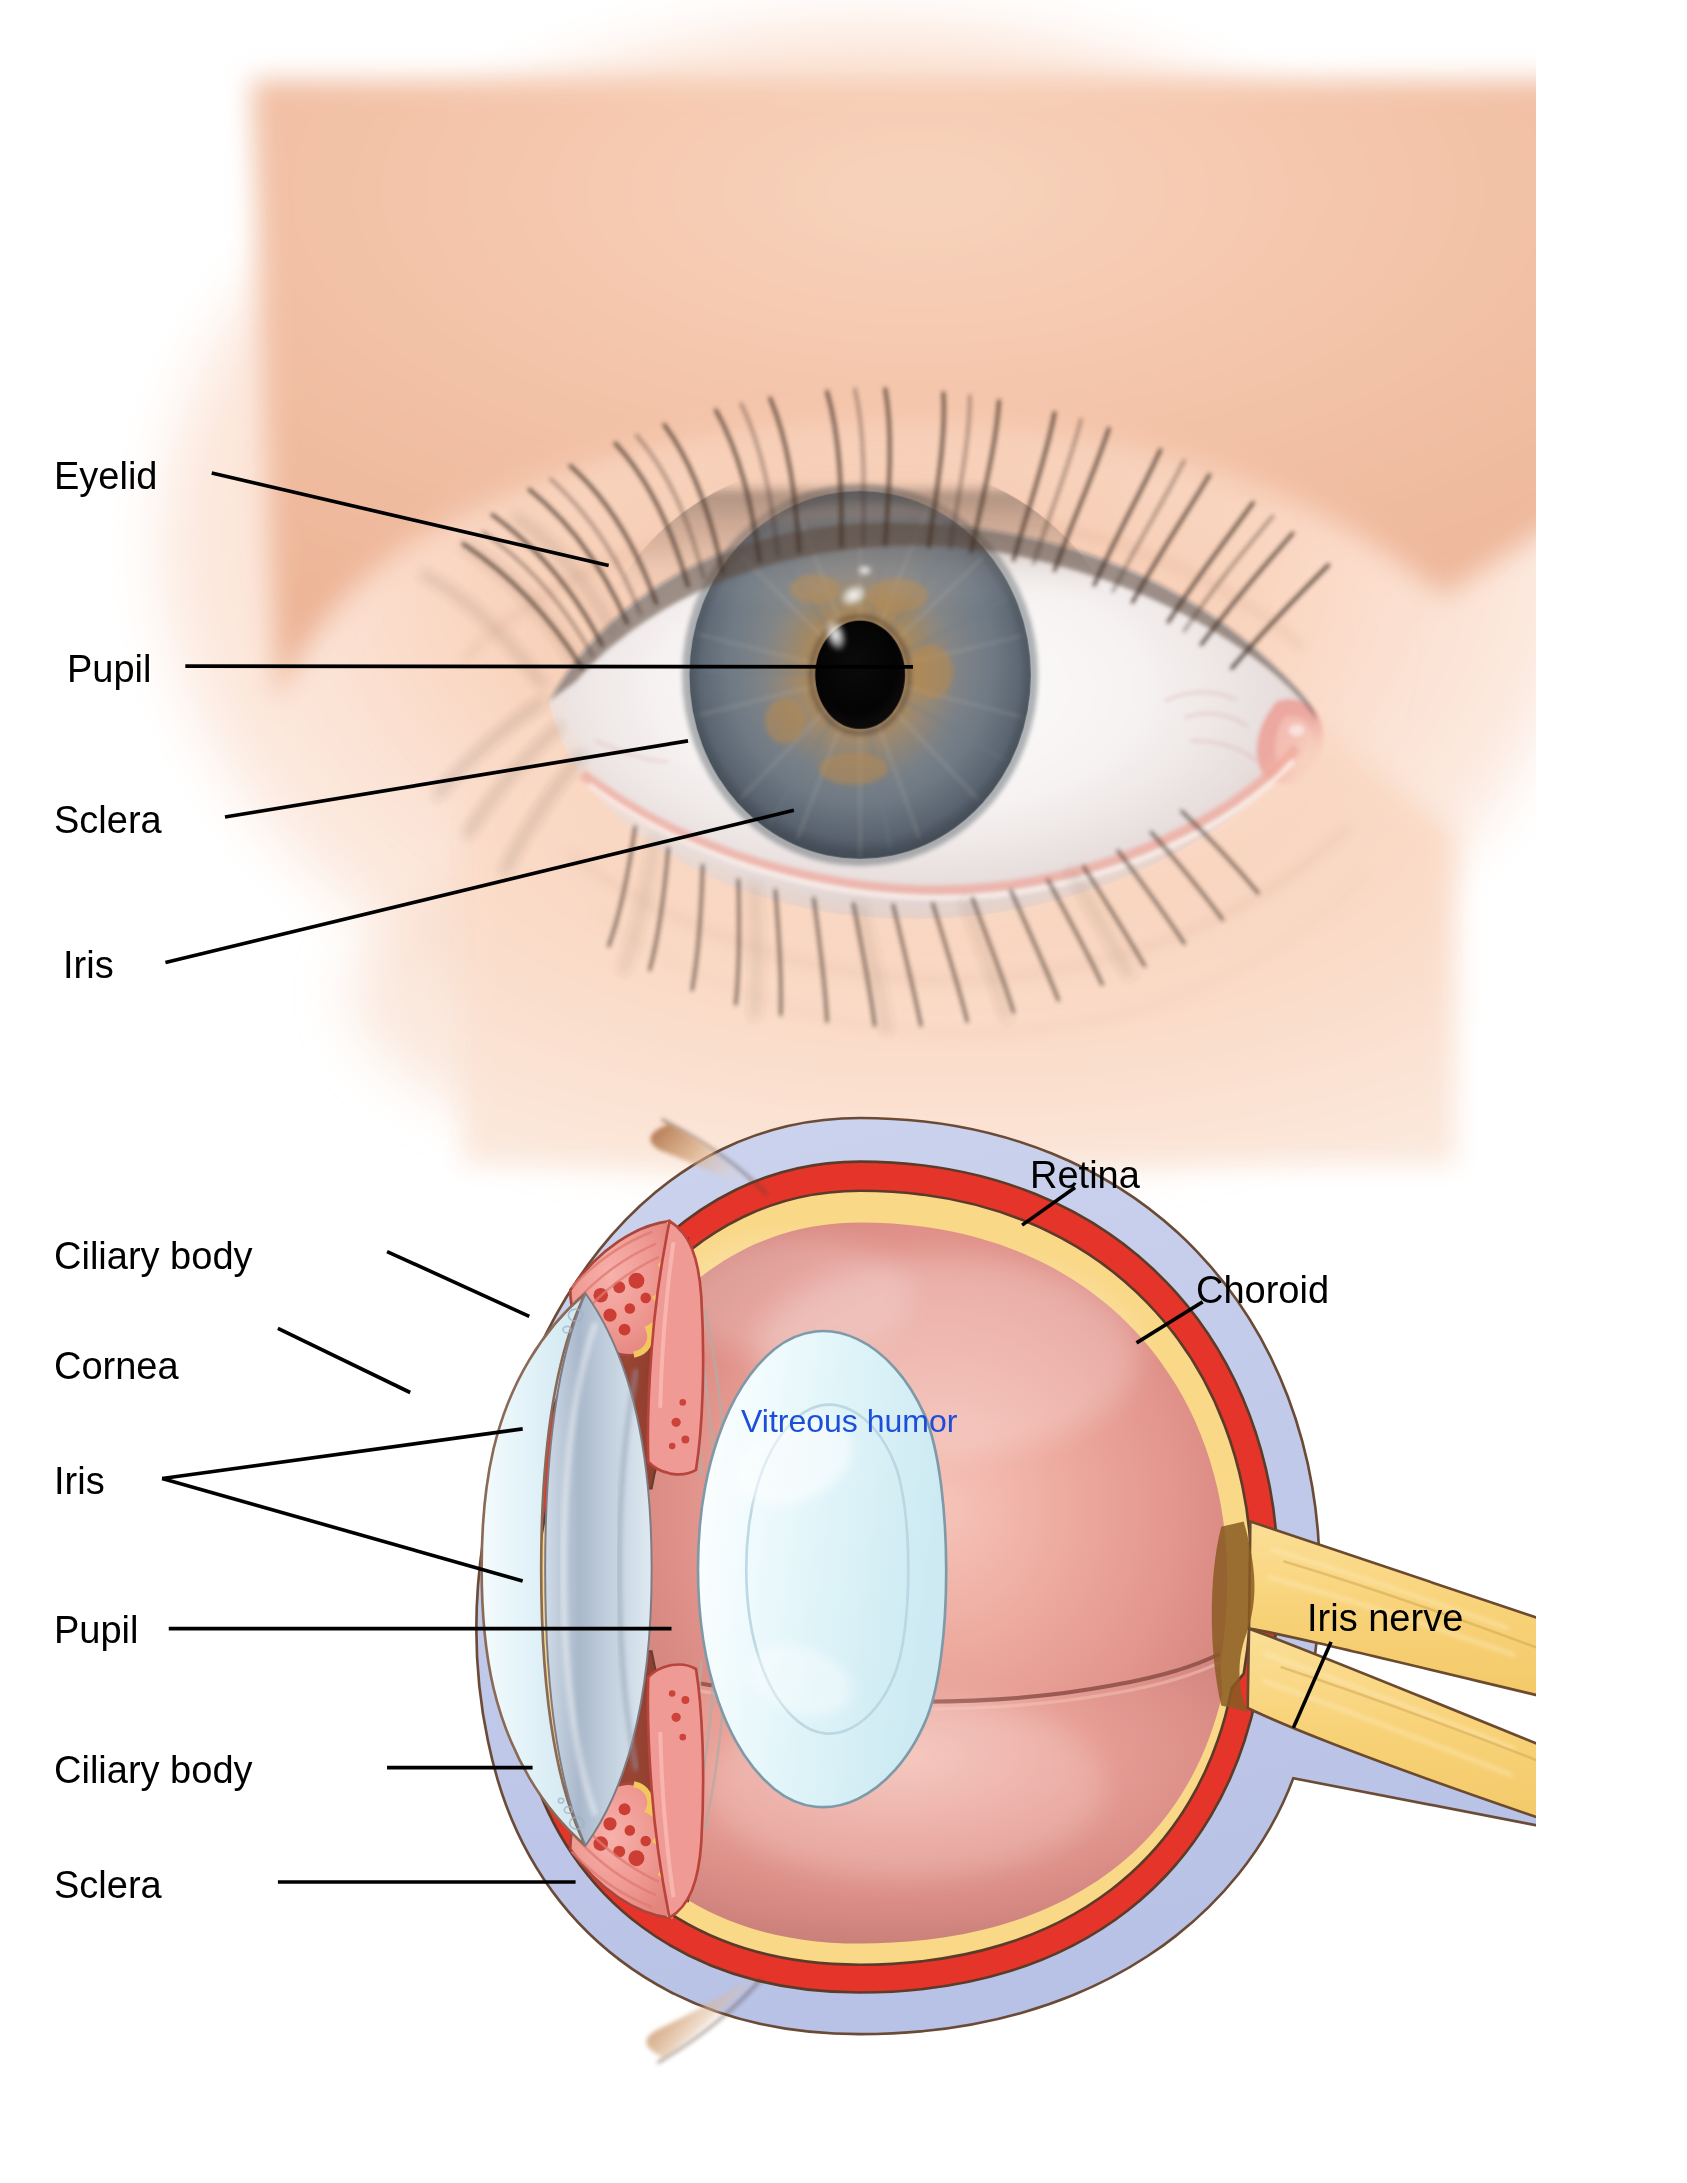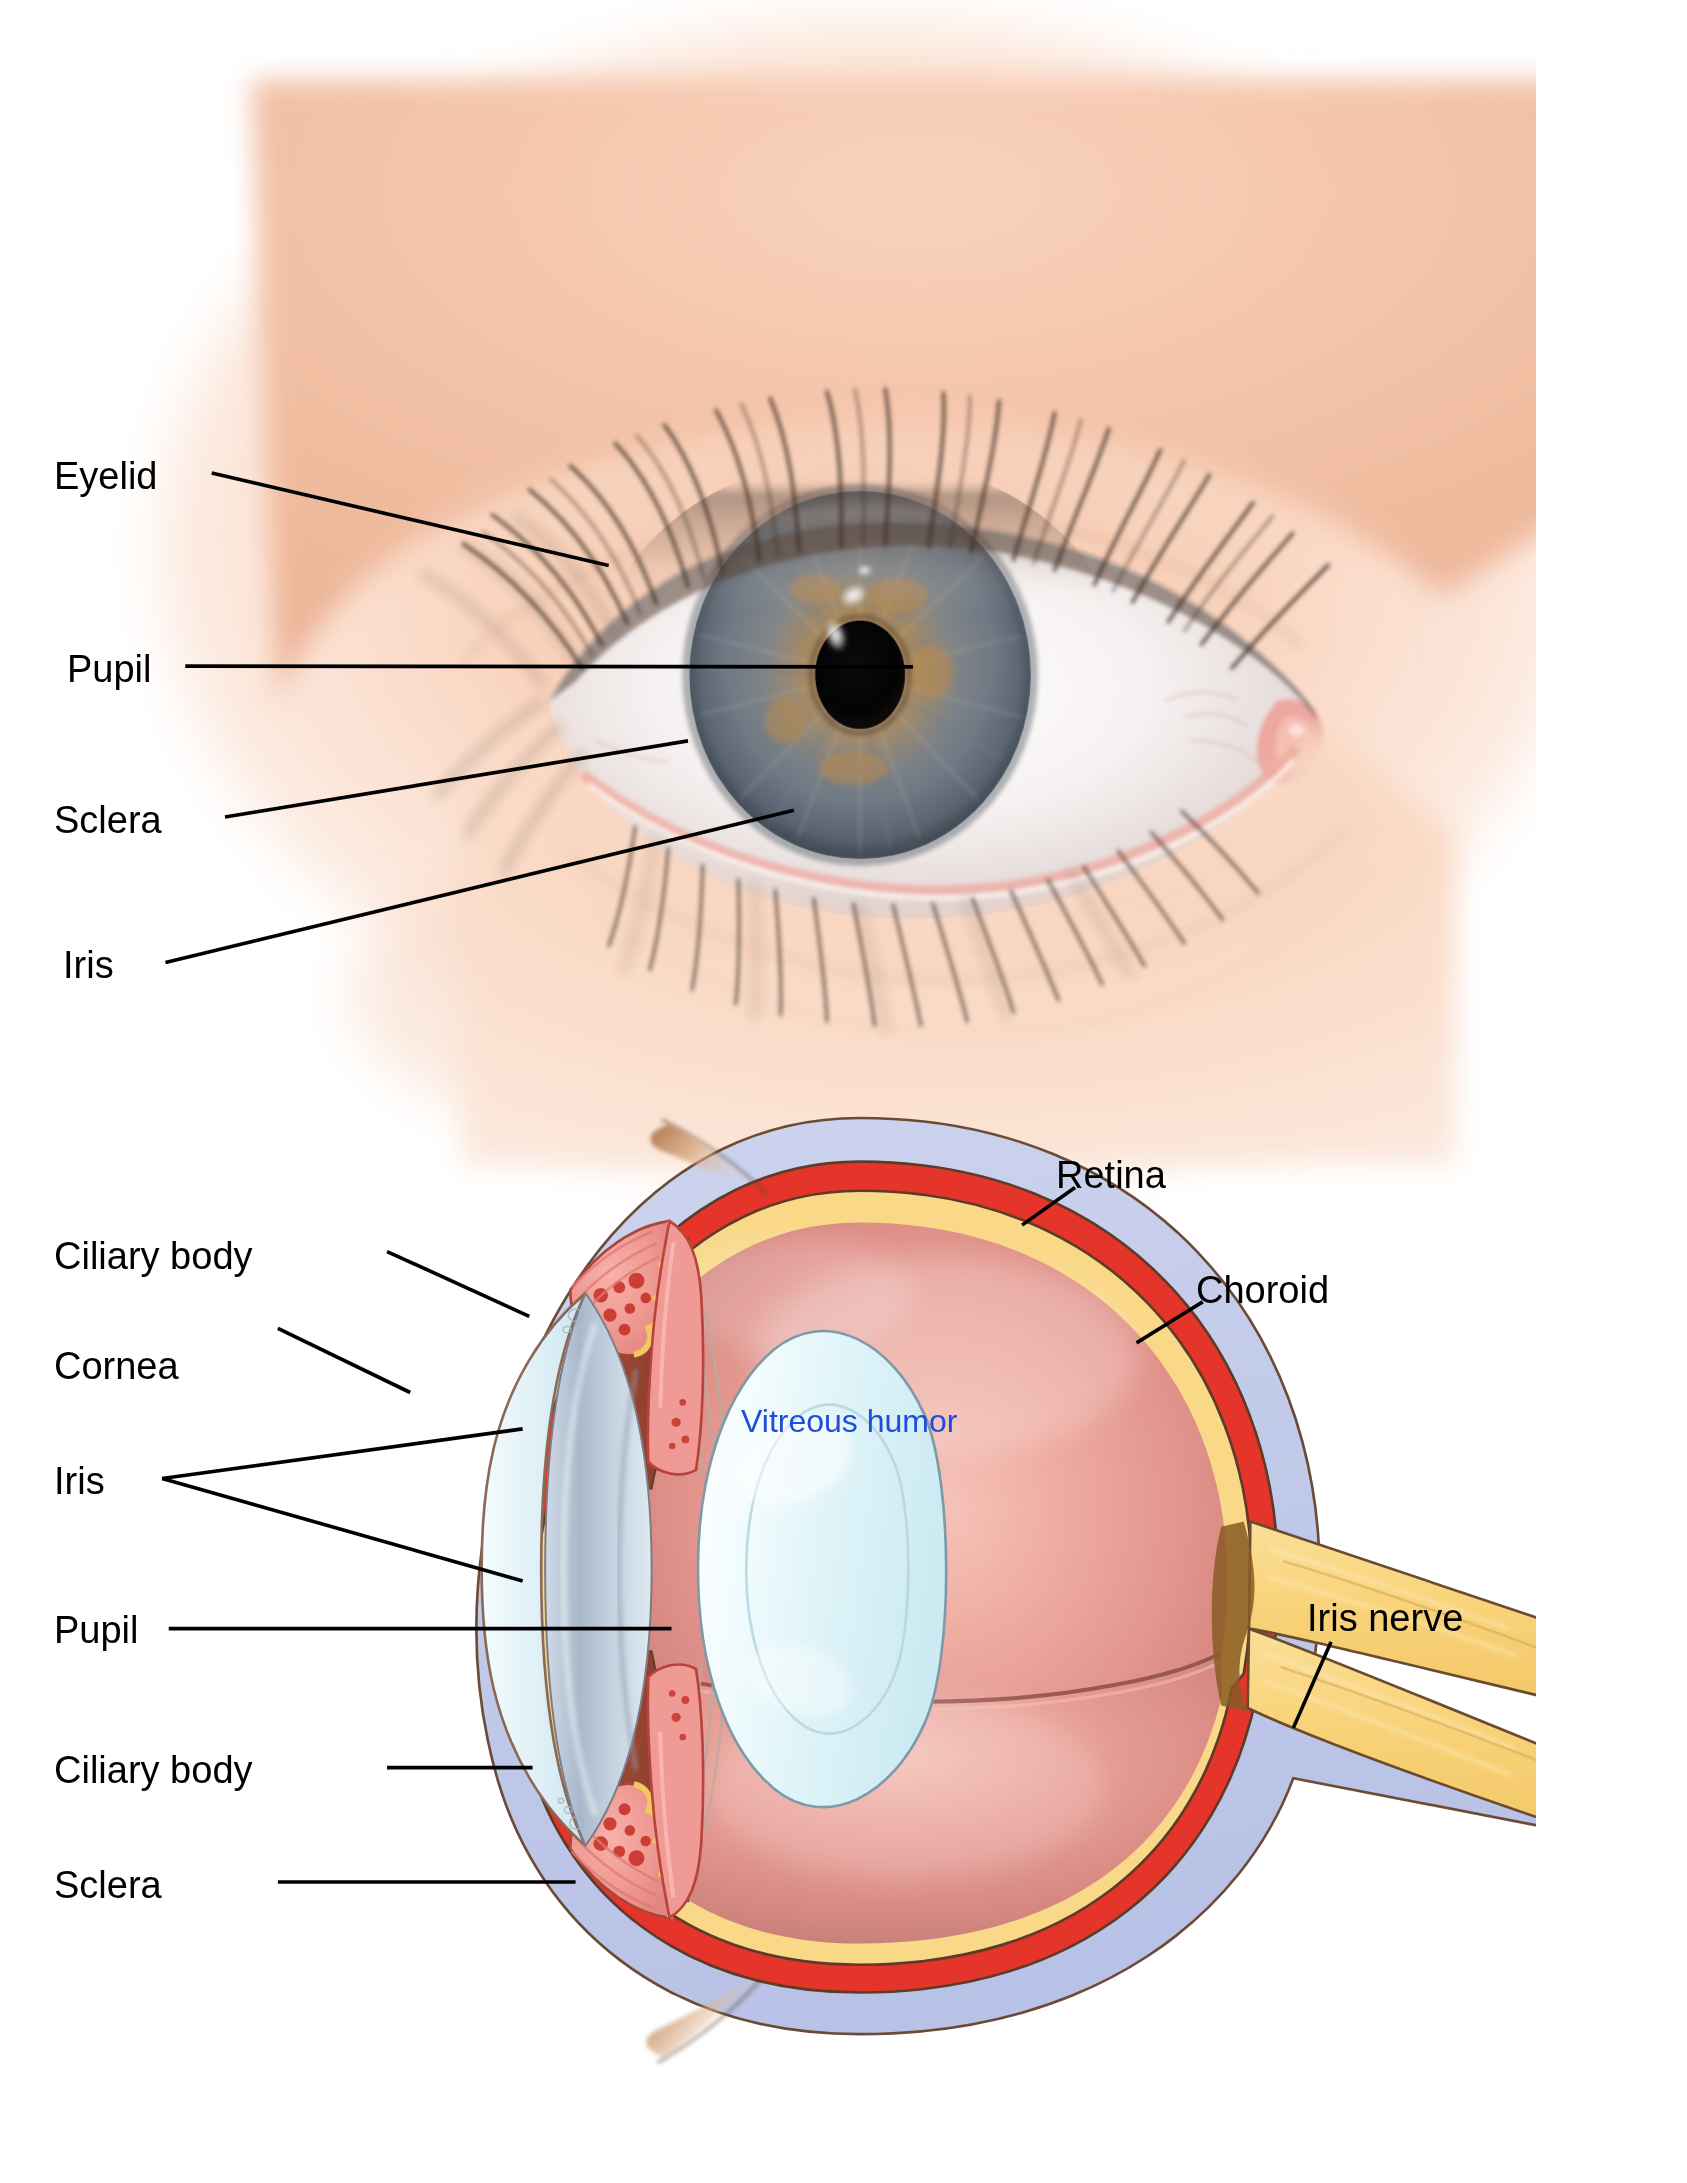--- a/index.html
+++ b/index.html
@@ -666,20 +666,20 @@
 <div class="lbl" style="left:54px;  top:801px;">Sclera</div>
 <div class="lbl" style="left:63px;  top:946px;">Iris</div>
 
 <div class="lbl" style="left:54px;  top:1237px;">Ciliary body</div>
 <div class="lbl" style="left:54px;  top:1313px;margin-top:34px;">Cornea</div>
 <div class="lbl" style="left:54px;  top:1462px;">Iris</div>
 <div class="lbl" style="left:54px;  top:1611px;">Pupil</div>
 <div class="lbl" style="left:54px;  top:1751px;">Ciliary body</div>
 <div class="lbl" style="left:54px;  top:1866px;">Sclera</div>
 
-<div class="lbl" style="left:1056px; top:1156px;">Retina</div>
+<div class="lbl" style="left:1030px; top:1156px;">Retina</div>
 <div class="lbl" style="left:1196px; top:1271px;">Choroid</div>
 <div class="lbl" style="left:1307px; top:1599px;">Iris nerve</div>
 
 <div class="lbl-vit" style="left:741px; top:1403px;">Vitreous humor</div>
 
 </div>
 
 
 </body></html>

